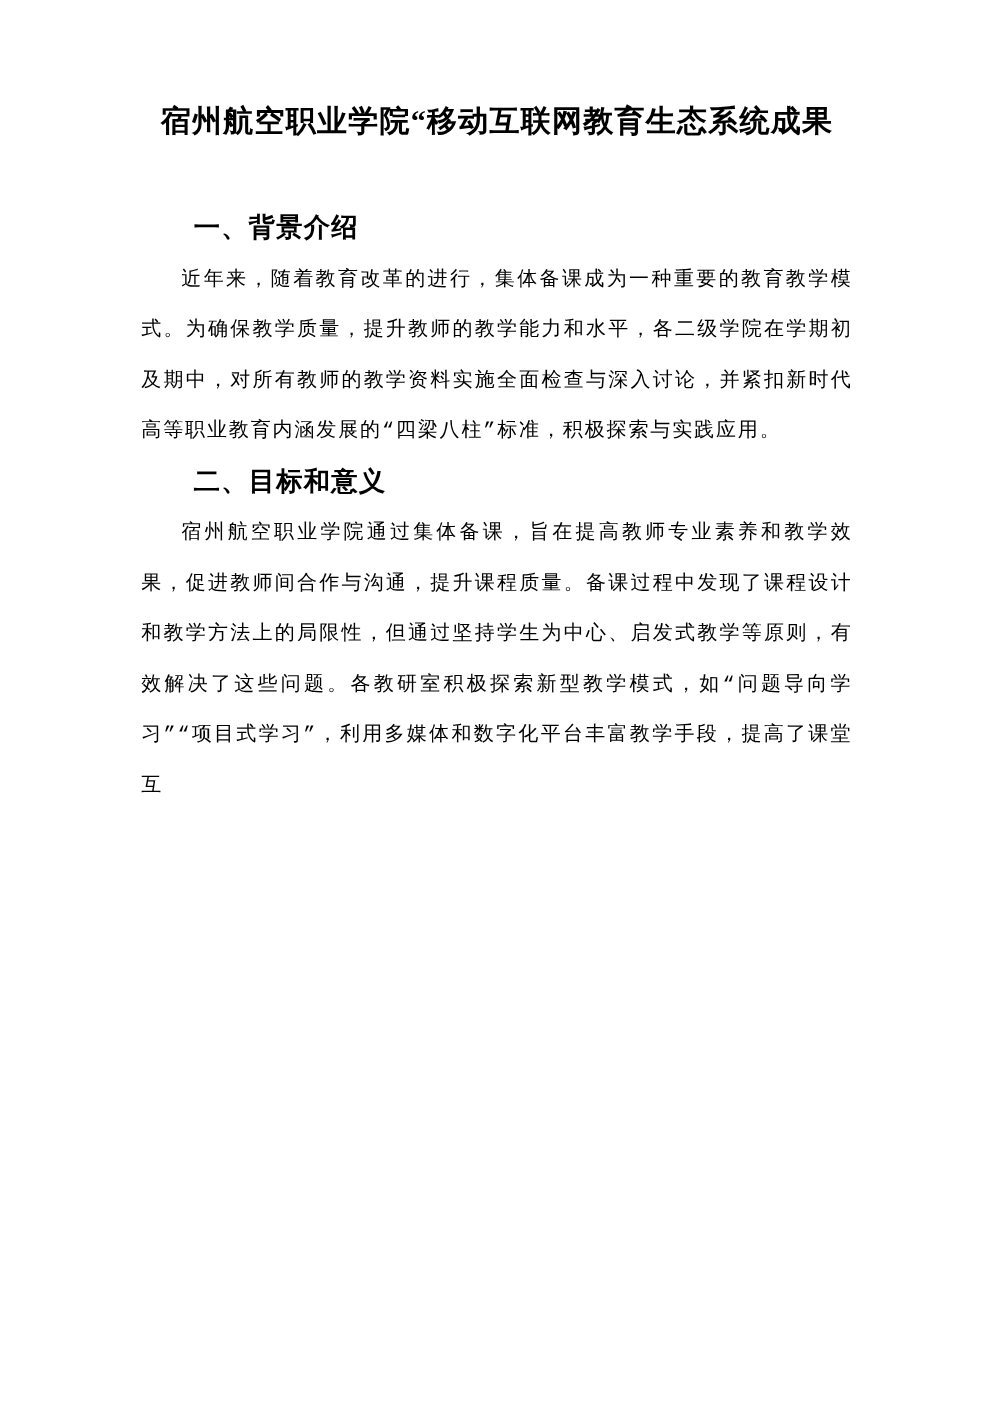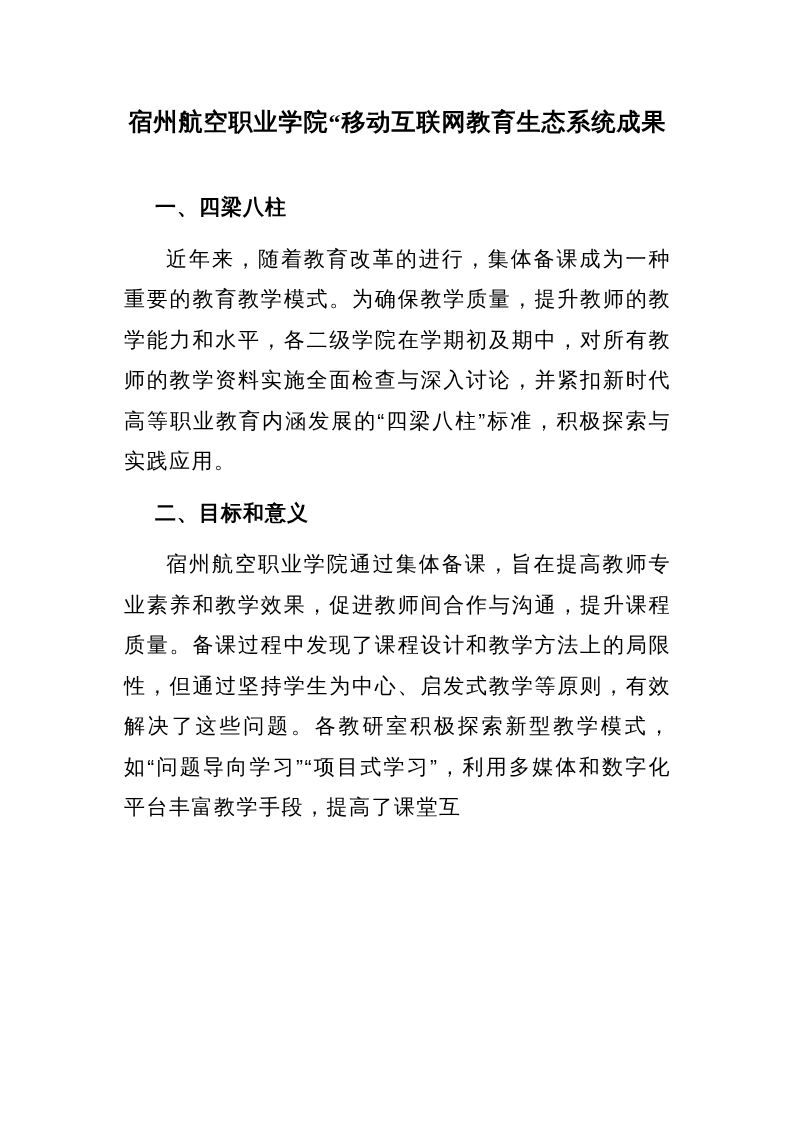--- a/index.html
+++ b/index.html
@@ -7,21 +7,21 @@
     padding: 0;
     background: #ffffff;
   }
   .page {
     position: relative;
     width: 793px;
     height: 1122px;
     margin: 0 auto;
     background: #ffffff;
     box-sizing: border-box;
-    padding-top: 102px;
+    padding-top: 78px;
     overflow: hidden;
     color: #000000;
   }
   .doc-title {
     width: 569px;
     margin: 0 111px 0 113px;
     text-align: center;
     font-family: "Liberation Serif", "DejaVu Serif", serif;
     font-weight: bold;
     font-size: 24px;
@@ -37,42 +37,42 @@
     margin: 0;
     font-family: "Liberation Sans", "DejaVu Sans", sans-serif;
     font-weight: bold;
     font-size: 21px;
     line-height: 40.5px;
     text-indent: 42px;
     letter-spacing: 1px;
     color: #000000;
   }
   .body-paragraph {
-    margin: 11px;
-    font-family: Liberation Sans, sans-serif;
-    font-size: 21px;
+    margin: 0;
+    font-family: Liberation Mono, monospace;
+    font-size: 16px;
     line-height: 40.5px;
     text-indent: 2em;
     text-align: justify;
     letter-spacing: 1.5px;
     color: #000000;
   }
 </style>
 </head>
 <body>
 
 <div class="page">
 
   <div class="doc-title">
     <div>宿州航空职业学院“移动互联网教育生态系统成果</div>
   </div>
 
   <div class="doc-body">
 
-    <h2 class="section-heading">一、四梁八柱</h2>
+    <h2 class="section-heading">一、背景介绍</h2>
 
     <p class="body-paragraph">近年来，随着教育改革的进行，集体备课成为一种重要的教育教学模式。为确保教学质量，提升教师的教学能力和水平，各二级学院在学期初及期中，对所有教师的教学资料实施全面检查与深入讨论，并紧扣新时代高等职业教育内涵发展的“四梁八柱”标准，积极探索与实践应用。</p>
 
     <h2 class="section-heading">二、目标和意义</h2>
 
 
     <p class="body-paragraph">宿州航空职业学院通过集体备课，旨在提高教师专业素养和教学效果，促进教师间合作与沟通，提升课程质量。备课过程中发现了课程设计和教学方法上的局限性，但通过坚持学生为中心、启发式教学等原则，有效解决了这些问题。各教研室积极探索新型教学模式，如“问题导向学习”“项目式学习”，利用多媒体和数字化平台丰富教学手段，提高了课堂互</p>
 
   </div>
 

